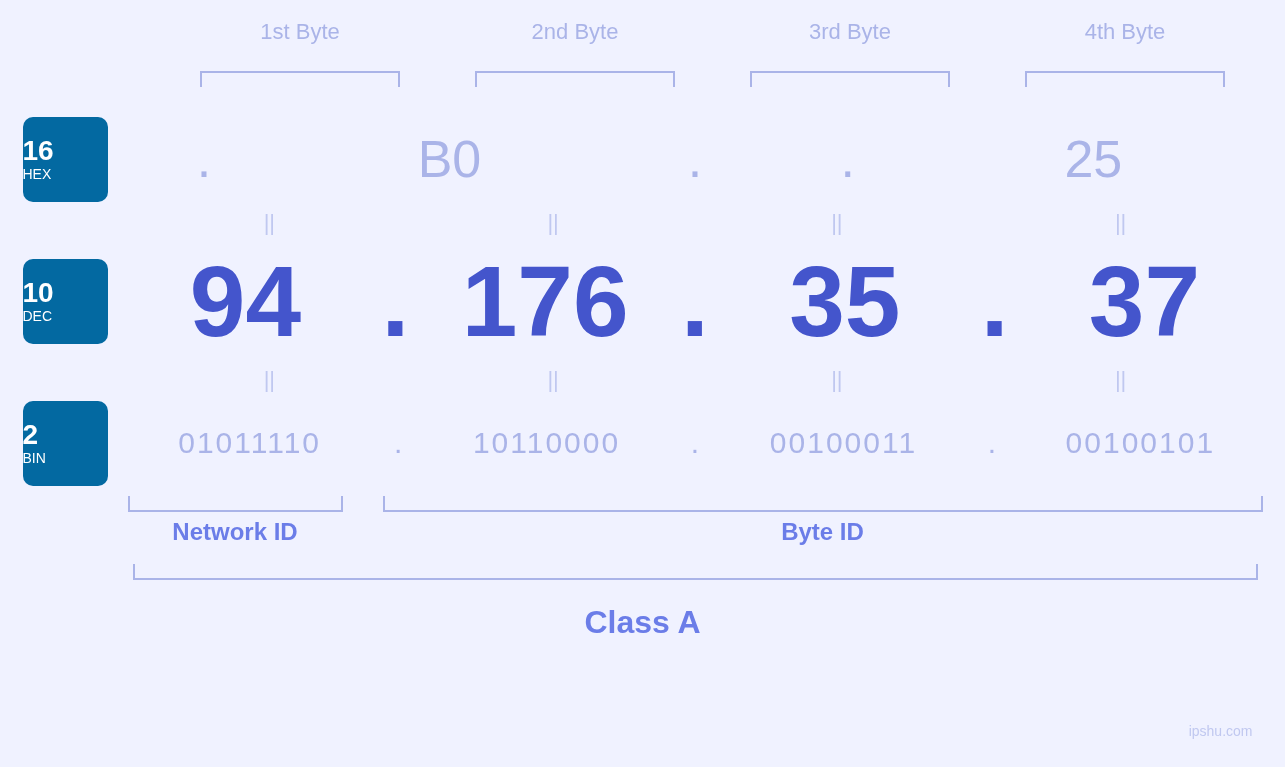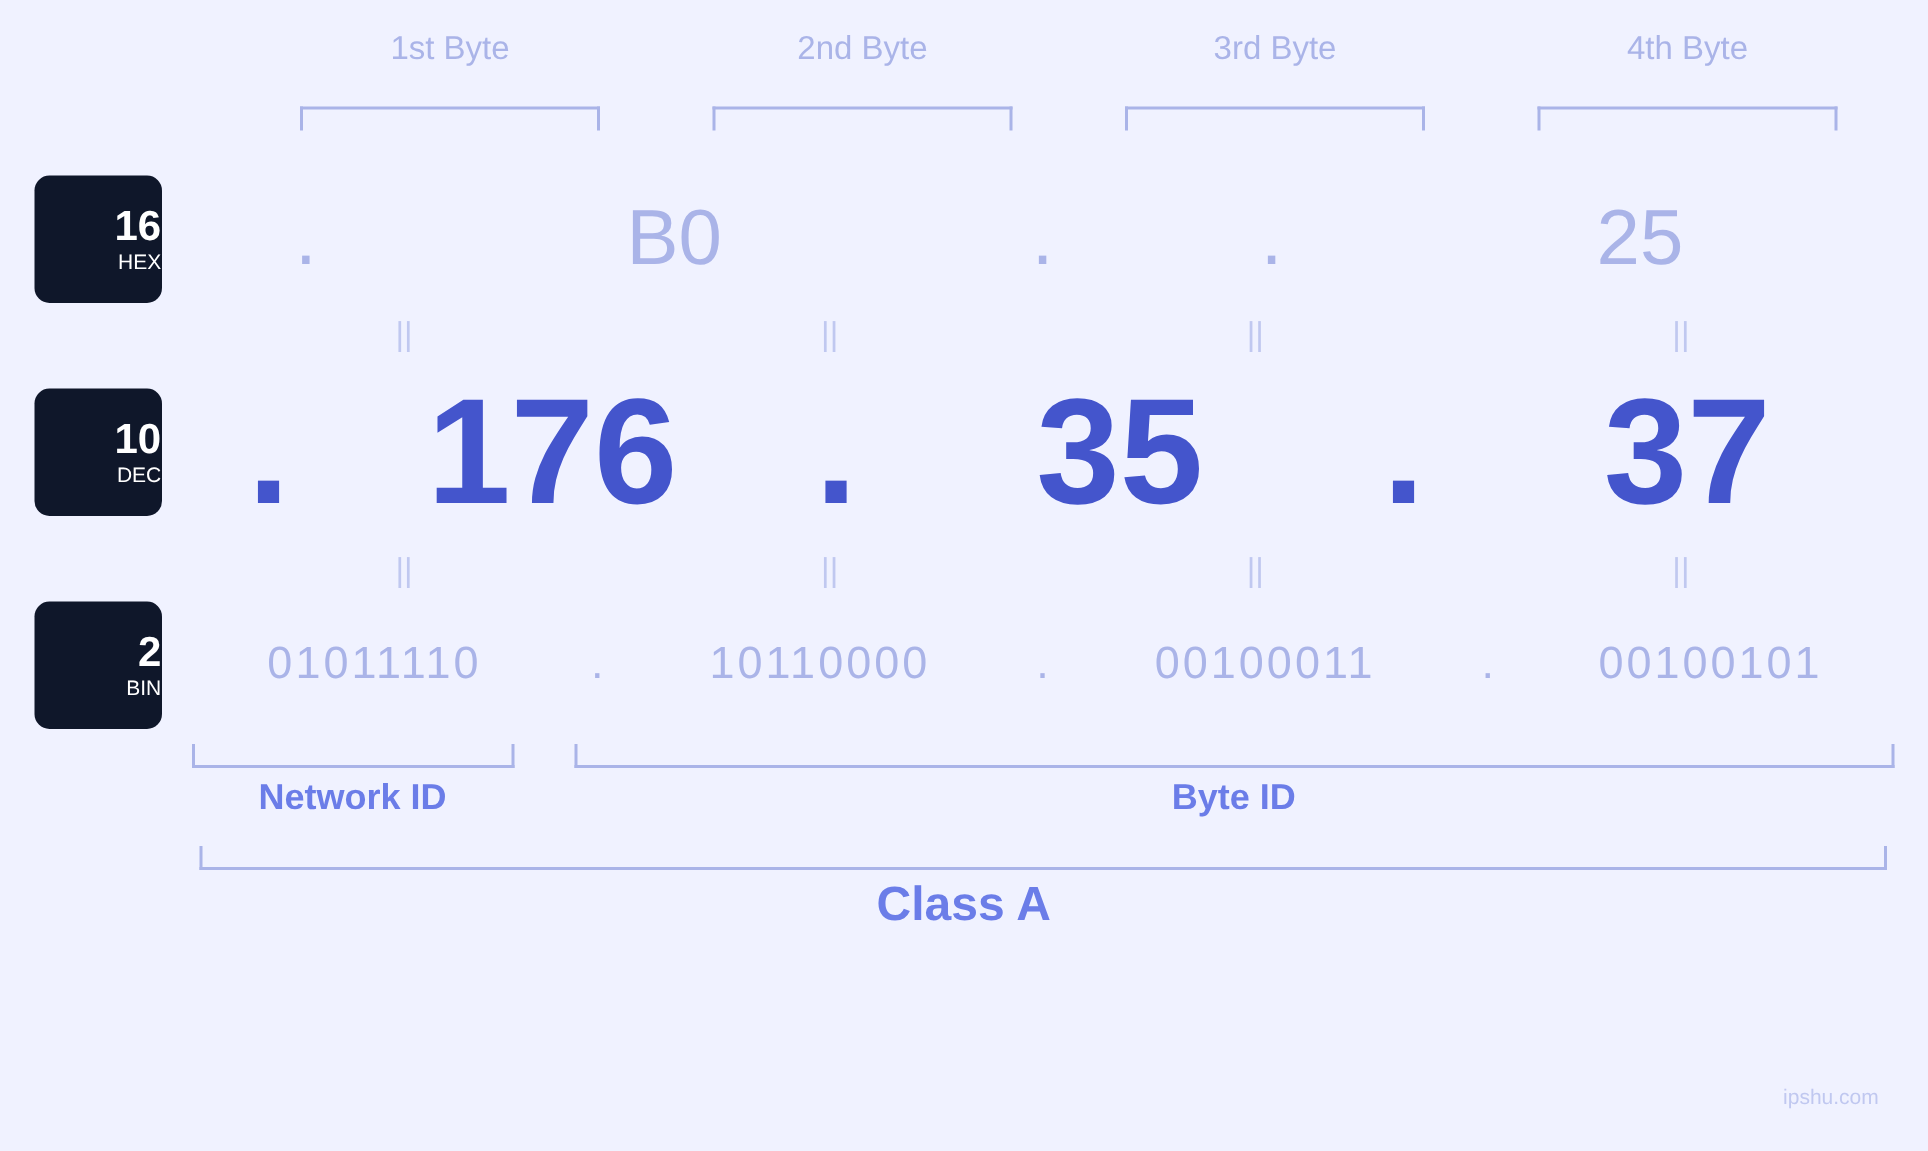--- a/index.html
+++ b/index.html
@@ -61,25 +61,25 @@
     .value-row {
       display: flex;
       align-items: center;
       width: 100%;
       margin-bottom: 0;
     }
 
     .badge {
       width: 85px;
       height: 85px;
-      background: #0f172a;
+      background: #0369a1;
       border-radius: 10px;
       display: flex;
       flex-direction: column;
-      align-items: flex-end;
+      align-items: flex-start;
       justify-content: center;
       color: white;
       margin-right: 20px;
       flex-shrink: 0;
     }
 
     .badge-num {
       font-size: 28px;
       font-weight: bold;
       line-height: 1.1;
@@ -201,20 +201,21 @@
     <div class="equals-cell">||</div>
     <div class="equals-cell">||</div>
   </div>
 
   <div class="value-row">
     <div class="badge">
       <span class="badge-num">10</span>
       <span class="badge-label">DEC</span>
     </div>
     <div class="values-container">
+      <div class="byte-value dec">94</div>
       <span class="dot dec">.</span>
       <div class="byte-value dec">176</div>
       <span class="dot dec">.</span>
       <div class="byte-value dec">35</div>
       <span class="dot dec">.</span>
       <div class="byte-value dec">37</div>
     </div>
   </div>
 
   <div class="equals-row">
@@ -250,19 +251,19 @@
   </div>
 
   <div style="display:flex; width:100%; padding-left:105px; margin-top:6px; align-items:center;">
     <div style="width:215px; text-align:center; color:#6b7de8; font-size:24px; font-weight:bold;">Network ID</div>
     <div style="width:40px;"></div>
     <div style="flex:1; text-align:center; color:#6b7de8; font-size:24px; font-weight:bold;">Byte ID</div>
   </div>
 
   <div style="width:calc(100% - 115px); margin-left:105px; margin-top:18px; height:16px; border-bottom:2px solid #aab4e8; border-left:2px solid #aab4e8; border-right:2px solid #aab4e8;"></div>
 
-  <div style="display:flex; justify-content:center; margin-top:4px; width:100%;">
+  <div style="display:flex; justify-content:center; margin-top:24px; width:100%;">
     <span style="color:#6b7de8; font-size:32px; font-weight:bold;">Class A</span>
   </div>
 
   <div class="watermark">ipshu.com</div>
 
 </div>
 
 </body></html>

